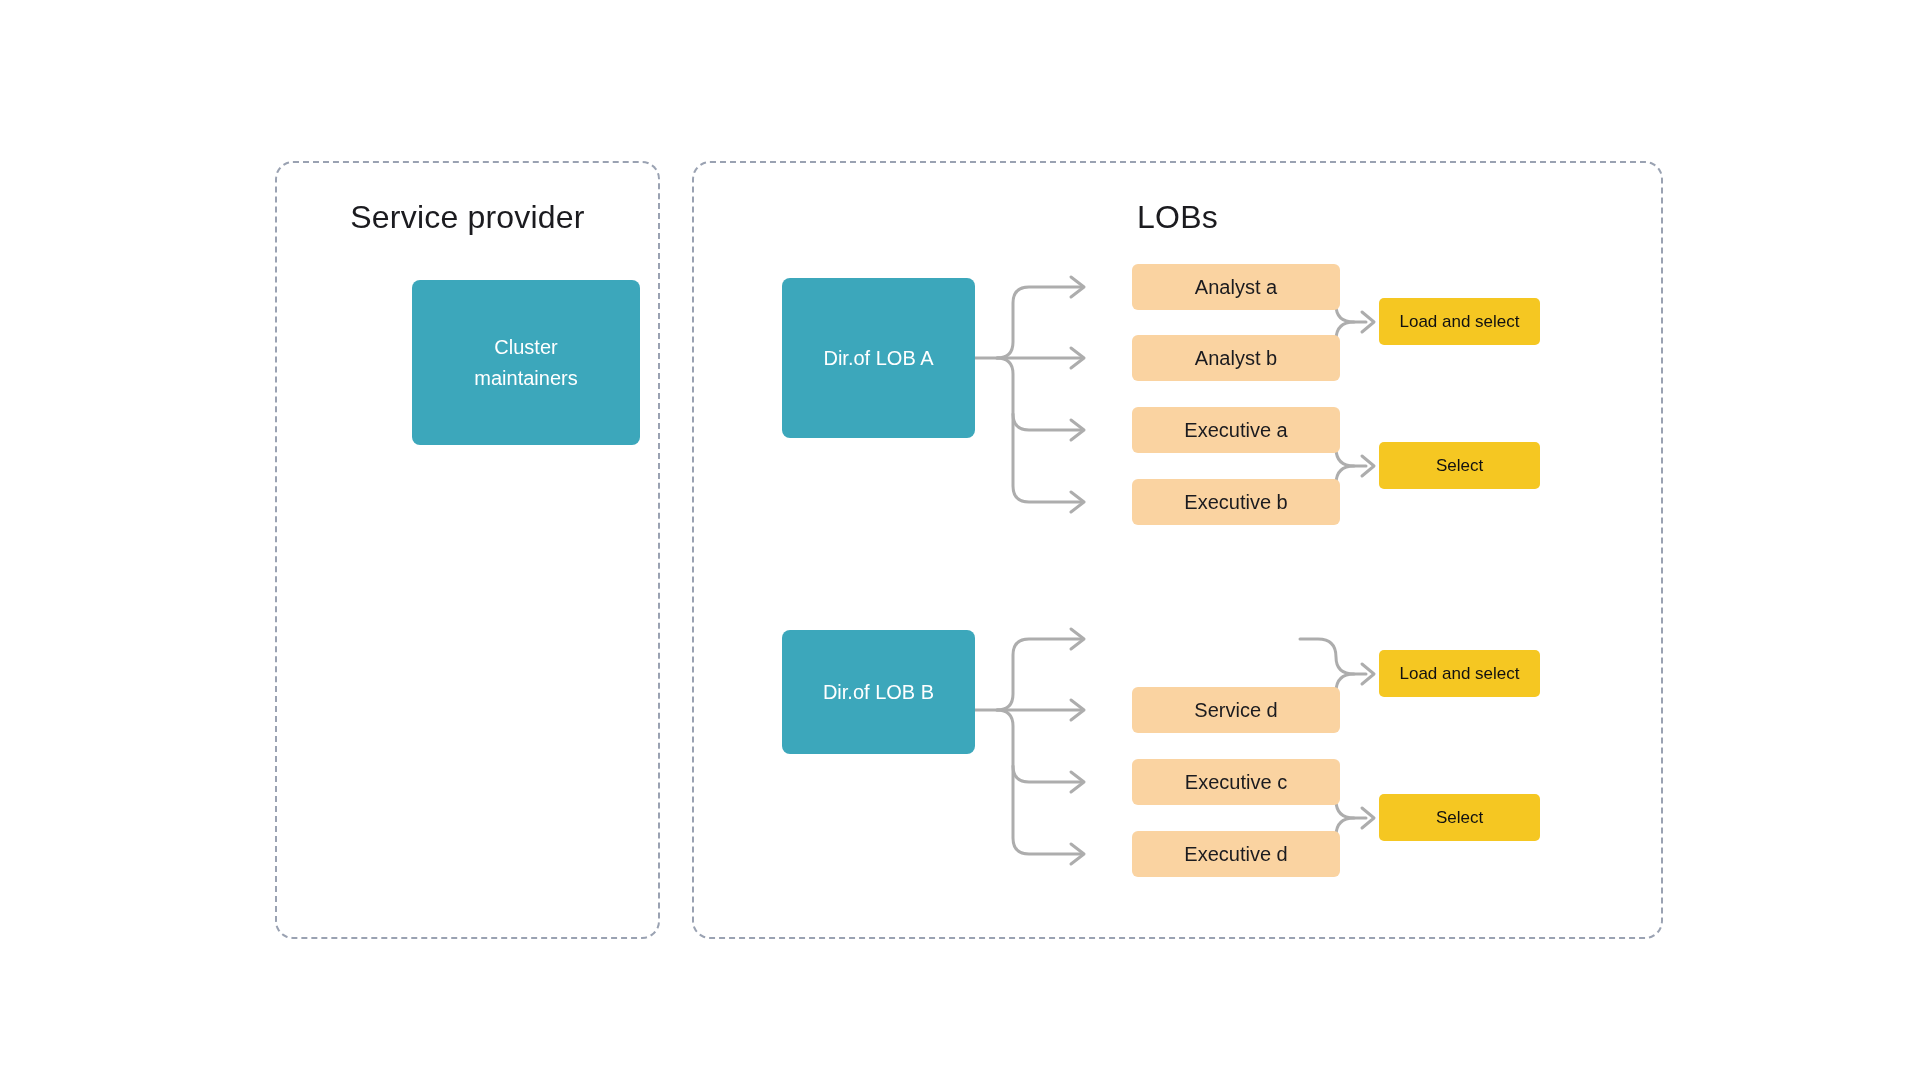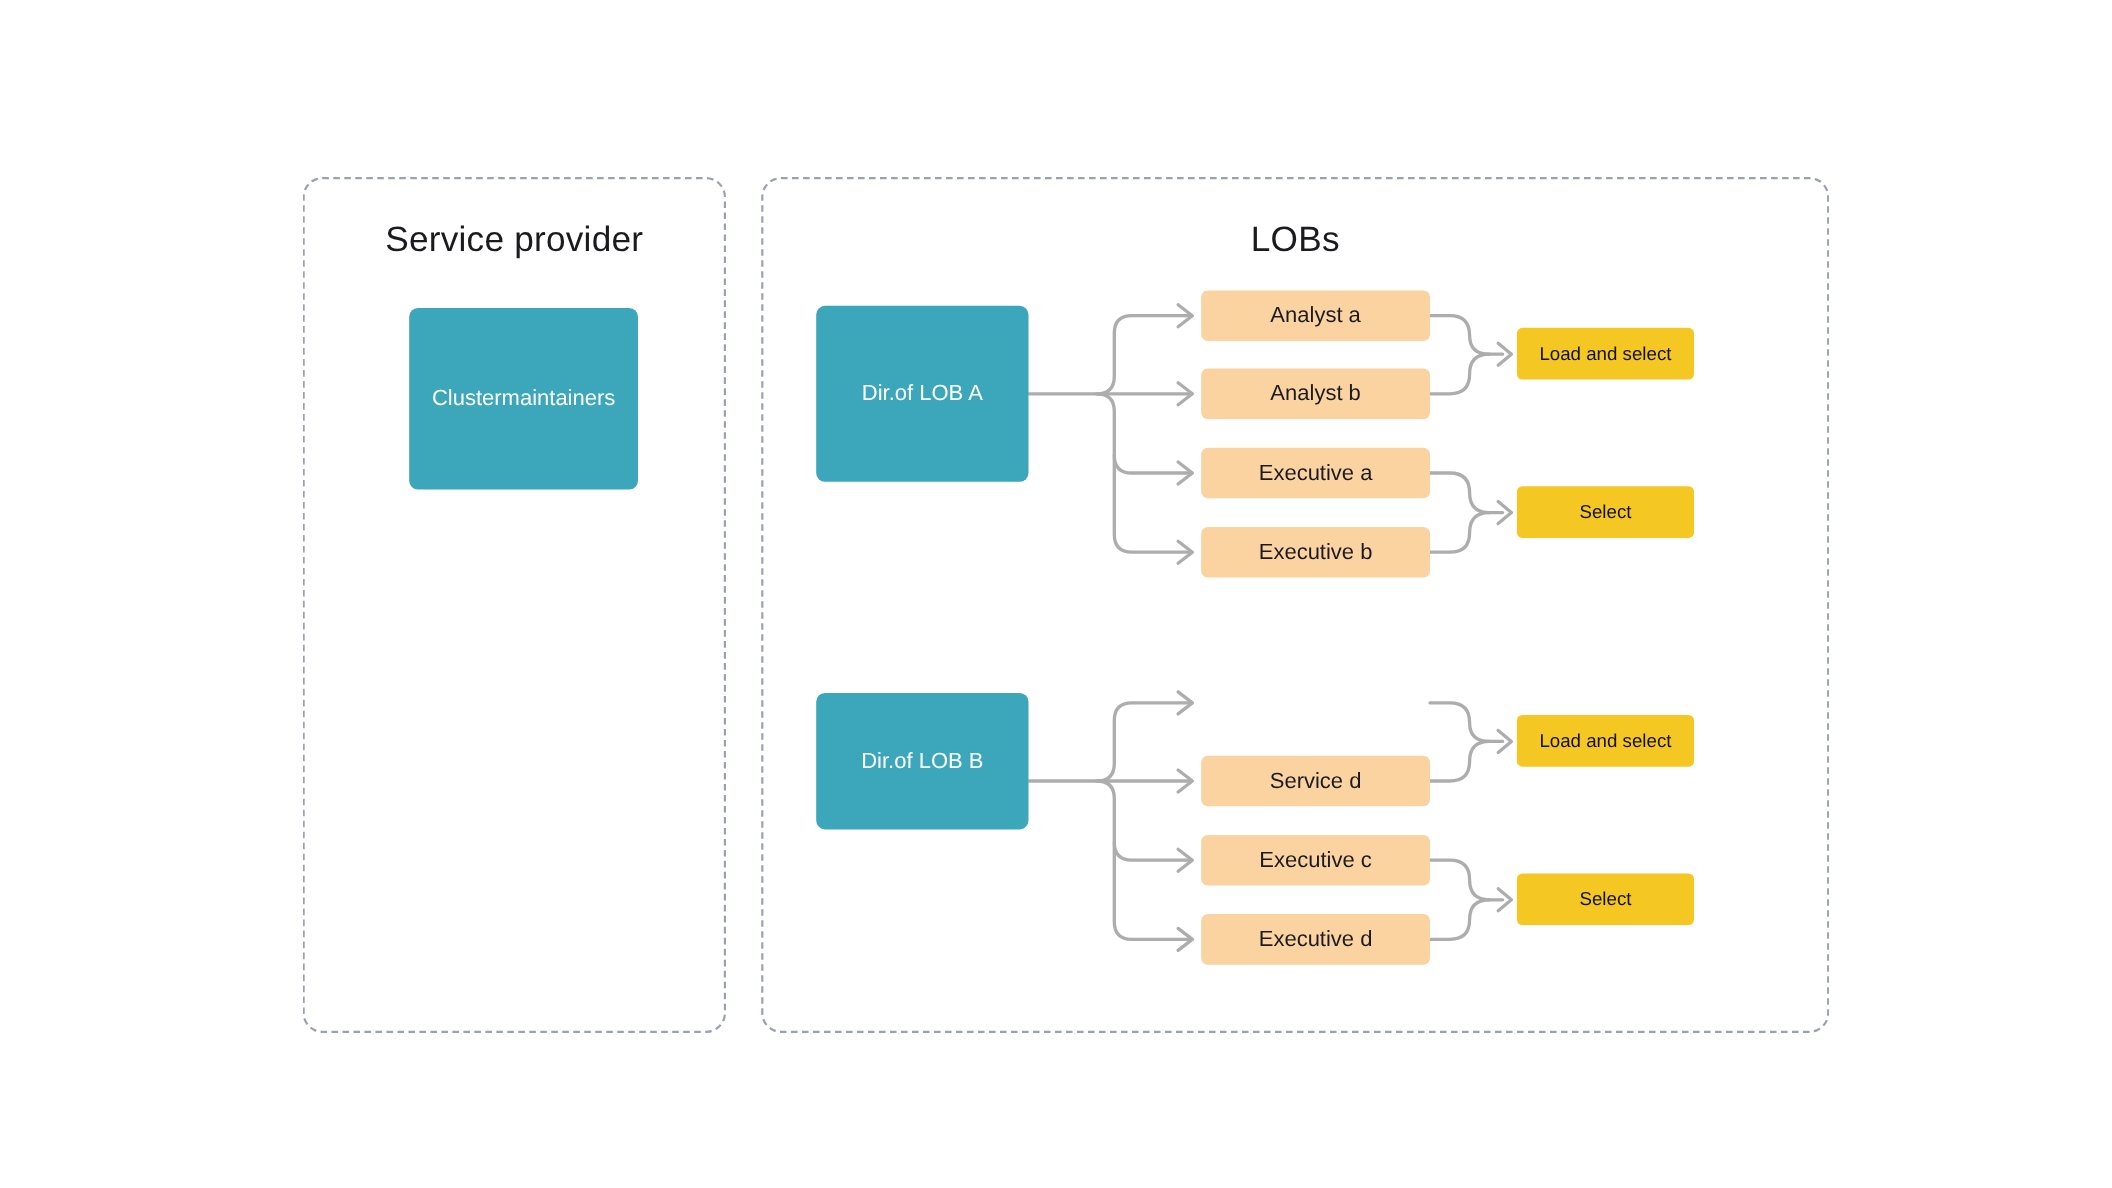--- a/index.html
+++ b/index.html
@@ -36,31 +36,32 @@
     letter-spacing: 0.2px;
     color: var(--text-dark, #1b1b1f);
   }
   .node {
     position: absolute;
     display: flex;
     align-items: center;
     justify-content: center;
     text-align: center;
     box-sizing: border-box;
+    margin-left: 40px;
   }
   .teal-box {
     background: var(--teal, #3ca7bb);
     color: var(--text-light, #ffffff);
     border-radius: 8px;
     font-size: 20px;
     line-height: 31px;
   }
   #cluster-box {
-    left: 372px; top: 280px; width: 208px; height: 165px;
-    flex-direction: row;
+    left: 372px; top: 280px; width: 228px; height: 165px;
+    flex-direction: column;
   }
   #lob-a-box { left: 742px; top: 278px; width: 193px; height: 160px; }
   #lob-b-box { left: 742px; top: 630px; width: 193px; height: 124px; }
   .member-box {
     left: 1092px;
     width: 208px;
     height: 46px;
     background: var(--orange, #fad3a1);
     border-radius: 6px;
     font-size: 20px;

